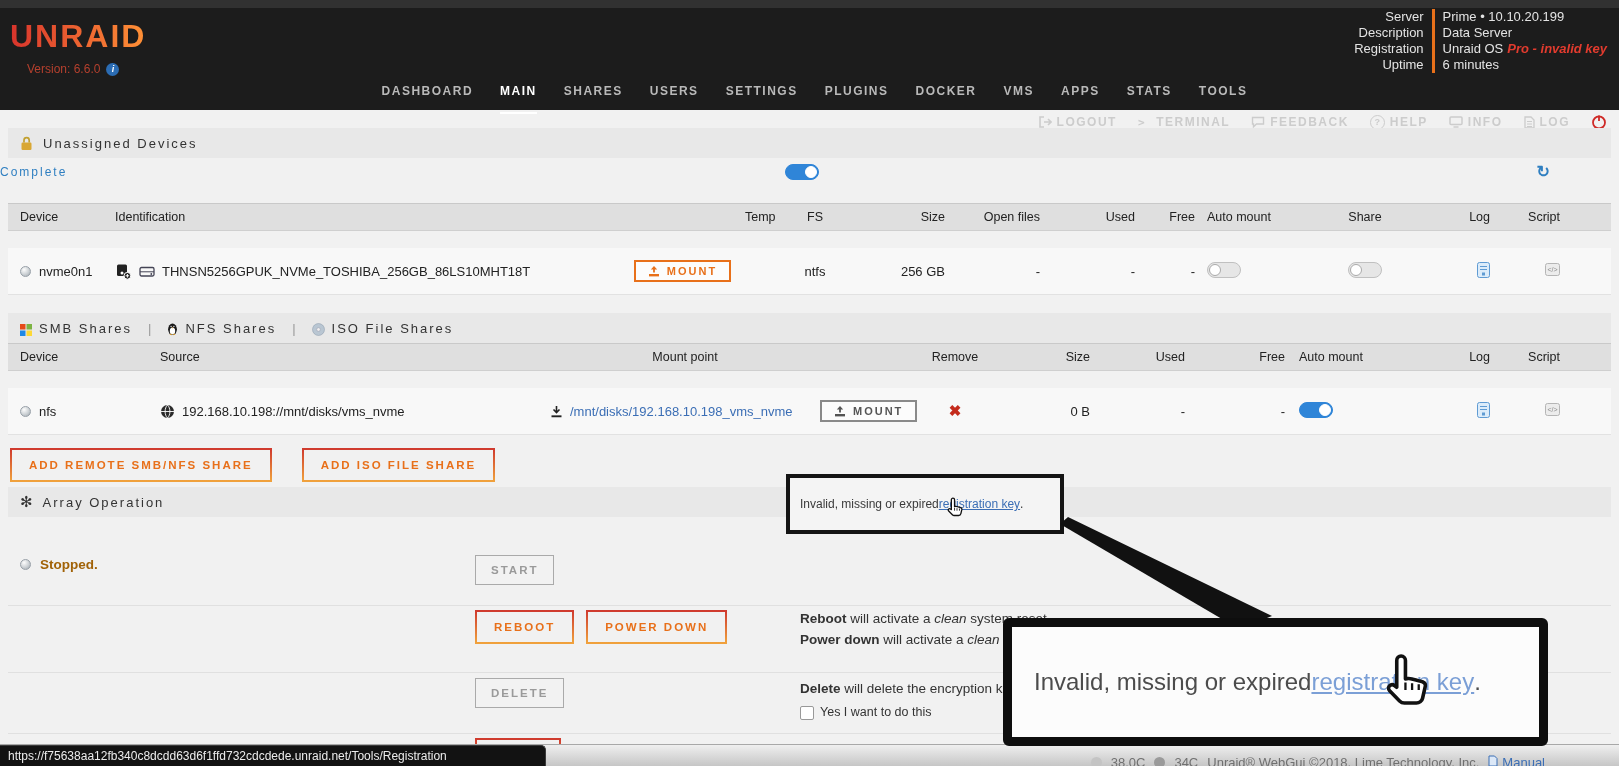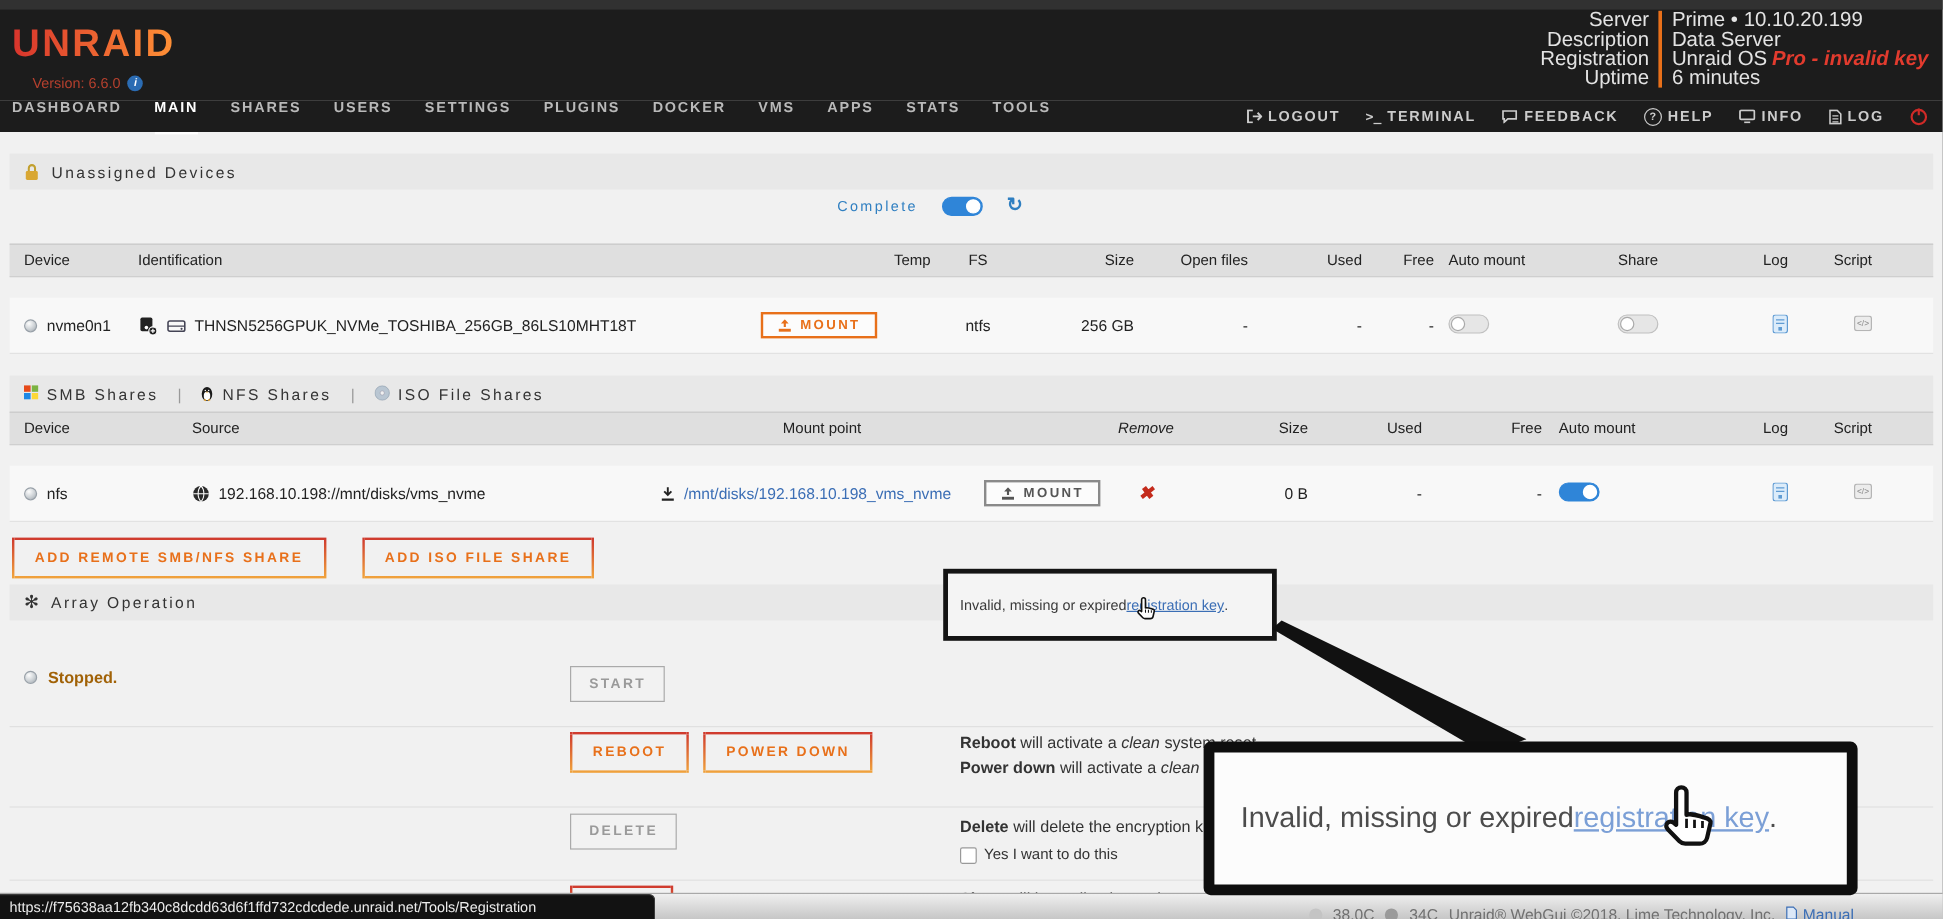--- a/index.html
+++ b/index.html
@@ -6,43 +6,43 @@
   .page{position:relative;width:1619px;height:766px;overflow:hidden;background:#f1f1f1;
         font-family:"Liberation Sans",sans-serif;-webkit-font-smoothing:antialiased;}
   
   .hdr{position:absolute;top:0;left:0;right:0;height:84px;background:#1c1c1c;}
   .hdr-topstrip{height:8px;background:#313131;}
   .logo{position:absolute;left:10px;top:18px;font-size:32px;font-weight:800;letter-spacing:2px;
         background:linear-gradient(90deg,#d8342c,#ff9136);-webkit-background-clip:text;background-clip:text;color:transparent;}
   .version{position:absolute;left:27px;top:62px;font-size:12px;color:#b5402e;display:flex;gap:6px;align-items:center;}
   .info-badge{width:13px;height:13px;border-radius:50%;background:#2b6cb3;color:#fff;font-size:9px;font-weight:bold;
         font-style:italic;display:flex;align-items:center;justify-content:center;}
-  .srvinfo{position:absolute;right:12px;top:9px;display:flex;font-size:17px;color:#e3e3e3;line-height:16px;text-align:center;}
+  .srvinfo{position:absolute;right:12px;top:9px;display:flex;font-size:13px;color:#e3e3e3;line-height:16px;text-align:center;}
   .srvlabels{display:flex;flex-direction:column;align-items:flex-end;}
   .srvdiv{width:3px;background:#e8701a;margin:0 8px;}
   .srvvalues{display:flex;flex-direction:column;align-items:flex-start;}
   .srv-em{color:#e23b2e;font-style:italic;font-weight:bold;margin-left:4px;}
   
   .nav{position:absolute;top:84px;left:0;right:0;height:26px;background:#1c1c1c;display:flex;align-items:center;
-       font-size:12px;font-weight:bold;letter-spacing:1.5px;color:#b9b9b9;}
+       font-size:12px;font-weight:bold;letter-spacing:1.5px;color:#b9b9b9;flex-direction:column;}
   .nav-left{display:flex;gap:27px;margin-left:10px;}
   .nav-item{cursor:pointer;}
   .nav-item.active{color:#fff;border-bottom:2px solid #fff;padding-bottom:14px;}
   .nav-right{margin-left:auto;display:flex;gap:21px;align-items:center;margin-right:12px;justify-content:center;}
   .nav-util{display:flex;align-items:center;gap:5px;color:#ccc;cursor:pointer;}
   .term-glyph{font-family:"DejaVu Sans Mono",monospace;font-size:11px;color:#ccc;letter-spacing:0;}
   .help-circ{width:13px;height:13px;border-radius:50%;border:1.5px solid #ccc;font-size:9px;display:flex;
        align-items:center;justify-content:center;color:#ccc;letter-spacing:0;}
   
   .content{position:absolute;top:110px;left:0;right:0;}
   .secbar{margin:18px 8px 0 8px;height:30px;background:#e8e8e8;display:flex;align-items:center;
           padding-left:12px;font-size:13px;letter-spacing:2px;color:#333;gap:10px;}
   .secbar .sep{color:#999;letter-spacing:0;padding:0 6px;}
-  .sectab{display:flex;align-items:flex-start;gap:7px;cursor:pointer;}
-  .complete-row{height:28px;display:flex;align-items:center;justify-content:center;padding-right:69px;gap:20px;}
+  .sectab{display:flex;align-items:flex-end;gap:7px;cursor:pointer;}
+  .complete-row{height:28px;display:flex;align-items:center;justify-content:space-between;padding-right:69px;gap:10px;}
   .complete-label{color:#2f7fc1;font-size:12px;letter-spacing:2px;cursor:pointer;}
   .refresh{color:#2f7fc1;font-size:16px;font-weight:bold;line-height:14px;cursor:pointer;}
   
   .toggle{width:34px;height:16px;border-radius:9px;position:relative;box-sizing:border-box;cursor:pointer;display:inline-block;}
   .toggle .knob{position:absolute;top:1px;width:12px;height:12px;border-radius:50%;background:#fff;border:1px solid #aaa;box-sizing:border-box;}
   .toggle.off{background:#e6e6e6;border:1px solid #c0c0c0;}
   .toggle.off .knob{left:1px;}
   .toggle.on{background:#2f85d8;border:1px solid #2f85d8;}
   .toggle.on .knob{right:1px;border-color:#fff;}
   
@@ -50,21 +50,21 @@
          border-top:1px solid #c9c9c9;border-bottom:1px solid #cfcfcf;}
   .trow{margin:0 8px;background:#f8f8f8;height:46px;display:flex;align-items:center;font-size:13px;color:#222;
         border-bottom:1px solid #e2e2e2;}
   .cell{box-sizing:border-box;flex:none;}
   .t1c1{width:107px;padding-left:12px;}.t1c2{width:505px;}.t1c3{width:125px;text-align:center;}
   .t1c4{width:45px;text-align:left;}.t1c5{width:50px;text-align:center;}.t1c6{width:105px;text-align:right;}
   .t1c7{width:95px;text-align:right;}.t1c8{width:95px;text-align:right;}.t1c9{width:60px;text-align:right;}
   .t1c10{width:115px;padding-left:12px;}.t1c11{width:110px;text-align:center;}
   .t1c12{width:70px;text-align:right;}.t1c13{width:70px;text-align:right;}
   .t2c1{width:152px;padding-left:12px;}.t2c2{width:390px;}.t2c3{width:270px;}
-  .t2c4{width:90px;text-align:center;}.t2c5{width:90px;text-align:center;font-style:italic;}.t2c6{width:90px;text-align:right;}
+  .t2c4{width:90px;text-align:center;}.t2c5{width:90px;text-align:center;}.t2c6{width:90px;text-align:right;}
   .t2c7{width:95px;text-align:right;}.t2c8{width:100px;text-align:right;}.t2c9{width:115px;padding-left:14px;}
   .t2c10{width:90px;text-align:right;}.t2c11{width:70px;text-align:right;}
   .dev-cell{display:flex;align-items:center;gap:8px;}
   .ball{width:11px;height:11px;border-radius:50%;flex:none;
         background:radial-gradient(circle at 35% 30%,#fdfdfd,#ccd1d5 55%,#9fa6ad);border:1px solid #98a0a8;box-sizing:border-box;}
   .ident-cell{display:flex;align-items:center;gap:7px;}
   .mnt-link{color:#3b6eb5;text-decoration:none;cursor:pointer;}
   .remove-x{color:#c42b1c;font-weight:bold;font-size:15px;cursor:pointer;}
   .iconbtn{display:inline-block;cursor:pointer;}
   

